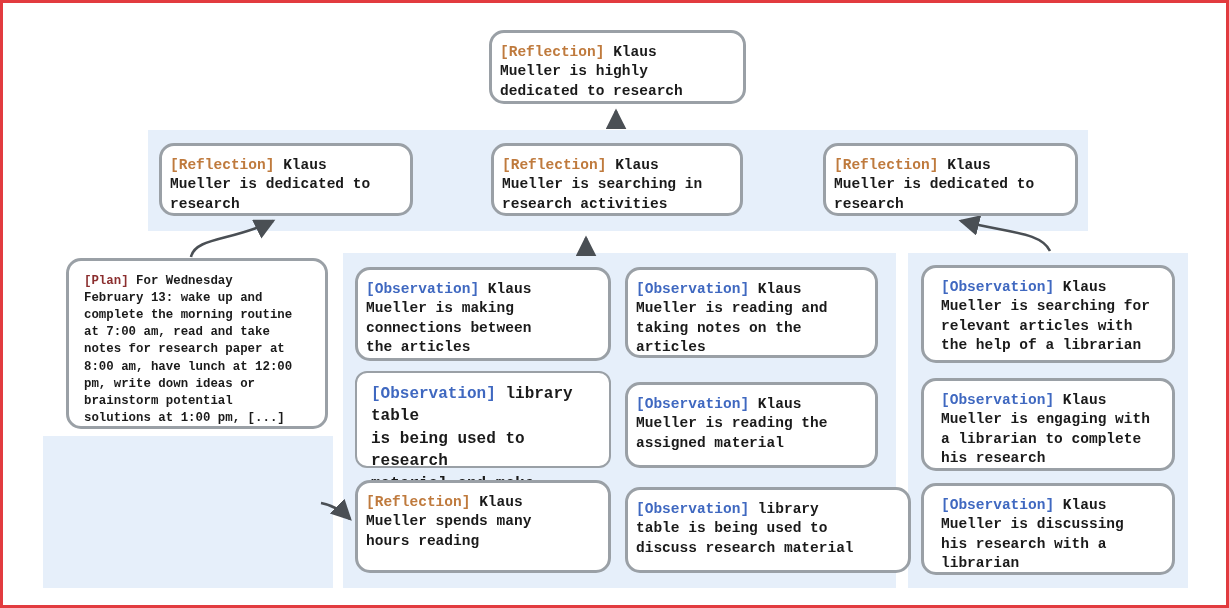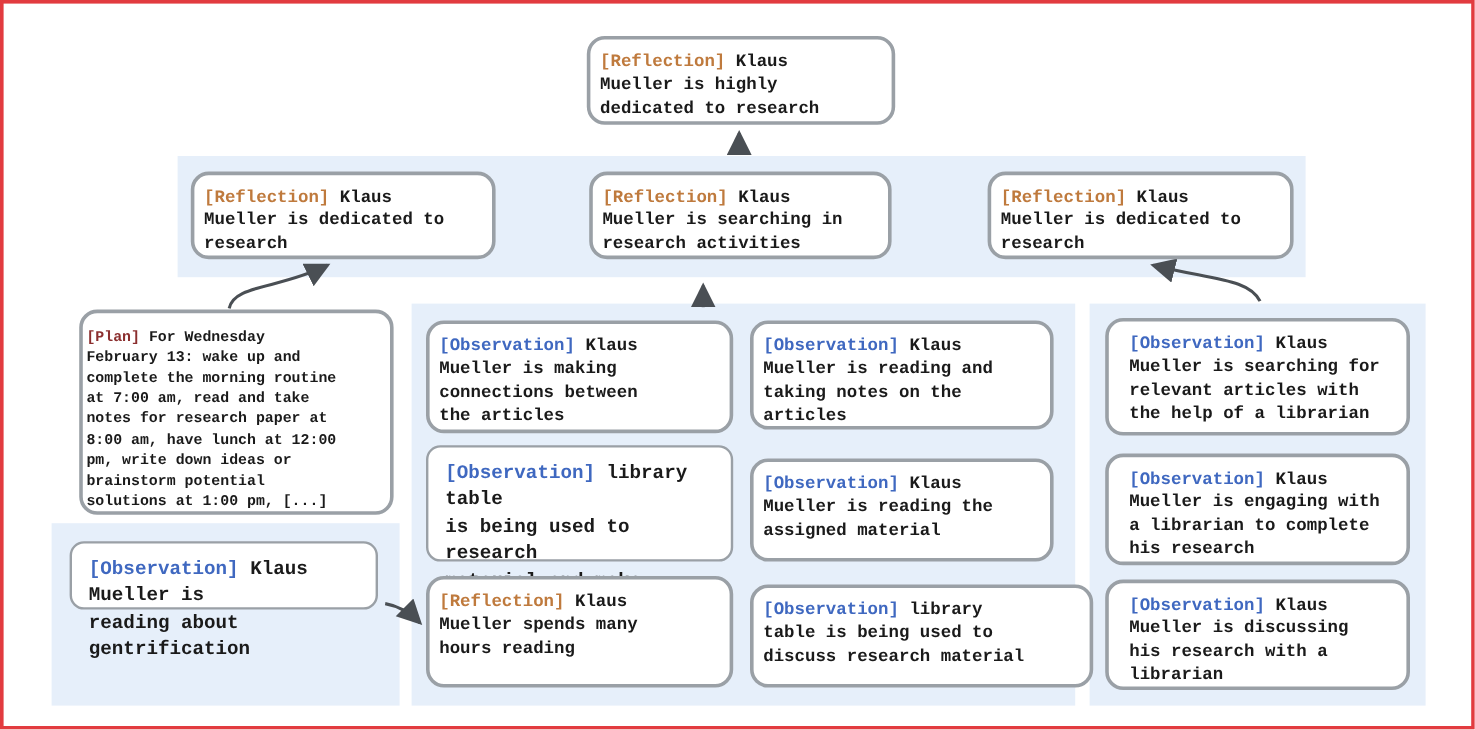--- a/index.html
+++ b/index.html
@@ -32,21 +32,21 @@
   .node.small{
     font-size:16px;
     line-height:1.4;
     border-radius:12px;
     border-width:2.5px;
     padding:10px 14px;
   }
   .node.plan-size{
     font-size:12.4px;
     line-height:1.38;
-    padding:12px 3px;
+    padding:12px 15px;
   }
   .tag-reflection{color:var(--reflection_tag,#bf7a3d);}
   .tag-observation{color:var(--observation_tag,#3f68c0);}
   .tag-plan{color:var(--plan_tag,#8b2e2e);}
   #arrows{
     position:absolute;left:0;top:0;width:1229px;height:608px;
     pointer-events:none;
   }
   #watermark{
     position:absolute;
@@ -118,25 +118,20 @@
 February 13: wake up and
 complete the morning routine
 at 7:00 am, read and take
 notes for research paper at
 8:00 am, have lunch at 12:00
 pm, write down ideas or
 brainstorm potential
 solutions at 1:00 pm, [...]</span>
   </div>
 
-  <div class="node small" style="left:55px;top:448px;width:257px;height:57px;">
-    <span class="tag-observation">[Observation]</span>
-    <span class="body">Klaus Mueller is
-reading about gentrification</span>
-  </div>
 
   <div class="node" style="left:352px;top:264px;width:256px;height:94px;">
     <span class="tag-observation">[Observation]</span>
     <span class="body">Klaus
 Mueller is making
 connections between
 the articles</span>
   </div>
   <div class="node small" style="left:352px;top:368px;width:256px;height:97px;">
     <span class="tag-observation">[Observation]</span>

